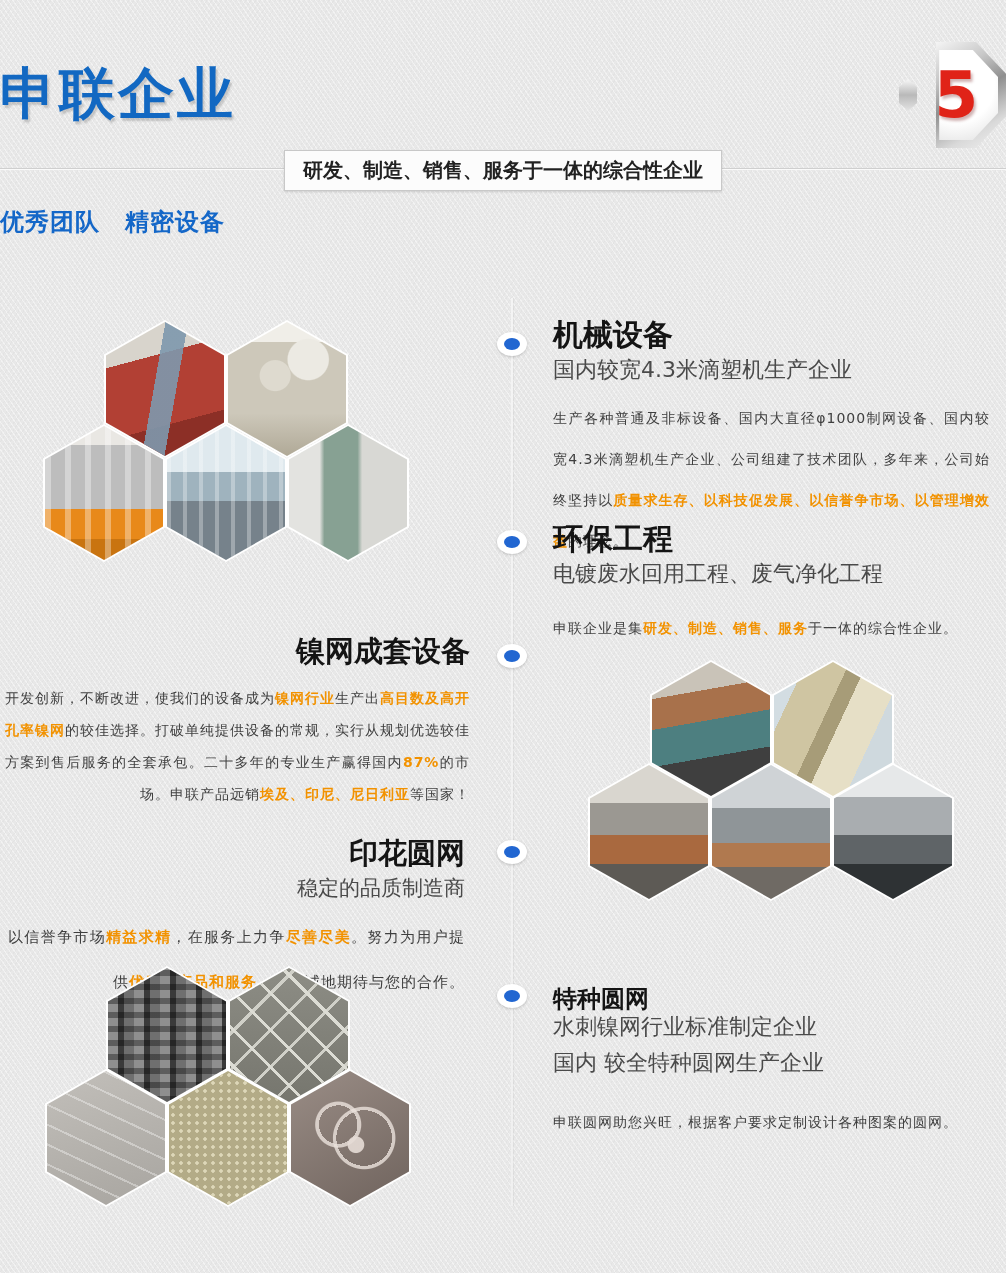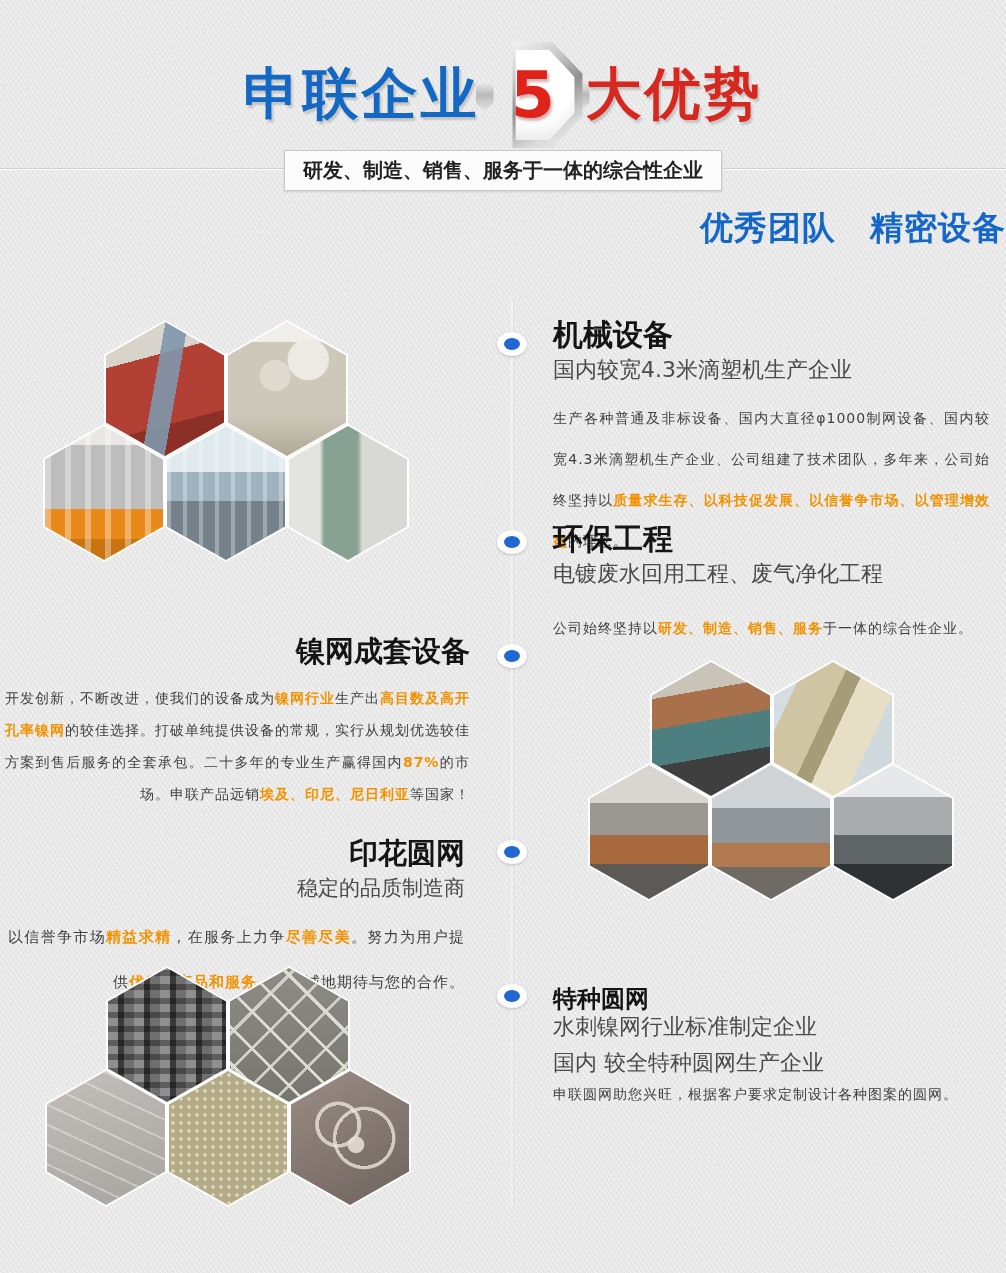--- a/index.html
+++ b/index.html
@@ -5,21 +5,21 @@
   html,body{margin:0;padding:0;background:#e9e9e9;}
   .page{position:relative;width:1006px;height:1273px;overflow:hidden;
     font-family:"DejaVu Sans","Liberation Sans",sans-serif;
     background-color:#e8e8e8;
     background-image:
       repeating-linear-gradient(55deg, rgba(255,255,255,.45) 0 1px, transparent 1px 4px),
       repeating-linear-gradient(-55deg, rgba(0,0,0,.025) 0 1px, transparent 1px 4px);
   }
   
   .title-row{position:absolute;top:40px;left:0;width:100%;height:110px;
-    display:flex;align-items:center;justify-content:center;gap:3px;}
+    display:flex;align-items:center;justify-content:space-between;gap:10px;}
   .t-blue{color:#1268c2;font-size:56px;font-weight:800;letter-spacing:3px;
     text-shadow:2px 3px 2px rgba(0,0,0,.16);}
   .t-red{color:#d7281f;font-size:56px;font-weight:800;letter-spacing:3px;
     text-shadow:2px 3px 2px rgba(0,0,0,.16);}
   .badge{position:relative;width:100px;height:106px;flex:0 0 auto;}
   .flange{position:absolute;top:37px;width:18px;height:32px;
     background:linear-gradient(180deg,#f8f8f8,#b9b9b9 50%,#e4e4e4);
     clip-path:polygon(50% 0,100% 25%,100% 75%,50% 100%,0 75%,0 25%);}
   .flange.fl{left:-7px;} .flange.fr{right:-7px;}
   .oct-outer{position:absolute;inset:0;
@@ -29,22 +29,22 @@
     clip-path:polygon(30% 0,70% 0,100% 30%,100% 70%,70% 100%,30% 100%);
     background:radial-gradient(circle at 50% 38%,#ffffff 55%,#dedede 100%);
     display:flex;align-items:center;justify-content:center;}
   .oct-inner .num{color:#e02318;font-size:64px;font-weight:800;line-height:1;
     text-shadow:2px 3px 3px rgba(100,0,0,.3);}
   .banner-line{position:absolute;top:168px;left:0;width:100%;height:0;
     border-top:1px solid #cfcfcf;border-bottom:1px solid #fafafa;}
   .banner-box{position:absolute;top:150px;left:50%;transform:translateX(-50%);
     background:#fcfcfc;border:1px solid #c8c8c8;box-shadow:0 1px 2px rgba(0,0,0,.12);
     padding:6px 18px;font-size:20px;font-weight:700;color:#222;white-space:nowrap;}
-  .sub-cn{position:absolute;top:206px;left:0;width:100%;text-align:right;
-    color:#1467c8;font-size:33px;font-weight:800;letter-spacing:1px;}
+  .sub-cn{position:absolute;top:206px;left:0;width:100%;text-align:left;
+    color:#1467c8;font-size:24px;font-weight:800;letter-spacing:1px;}
   .sub-en{position:absolute;top:240px;left:0;width:100%;text-align:center;
     color:#d2d2d2;font-size:37px;letter-spacing:3px;font-weight:400;}
   
   .tline{position:absolute;left:511px;top:298px;width:2px;height:908px;
     background:linear-gradient(180deg,#f4f4f4,#f0f0f0);box-shadow:1px 0 0 rgba(0,0,0,.04);}
   .bullet{position:absolute;width:30px;height:24px;border-radius:50%;
     background:#fff;box-shadow:0 1px 3px rgba(0,0,0,.18);}
   .bullet::after{content:"";position:absolute;left:7px;top:6px;width:16px;height:12px;
     border-radius:50%;background:#2166d1;}
   
@@ -120,21 +120,20 @@
     <span class="t-blue">申联企业</span>
     <span class="badge">
       <span class="flange fl"></span>
       <span class="flange fr"></span>
       <span class="oct-outer">
         <span class="oct-inner">
           <b class="num">5</b>
         </span>
       </span>
     </span>
-    <span class="t-red">大优势</span>
   </div>
 
   <div class="banner-line"></div>
   <div class="banner-box">研发、制造、销售、服务于一体的综合性企业</div>
   <div class="sub-cn">优秀团队　精密设备</div>
 
   <div class="tline"></div>
   <div class="bullet" style="left:497px;top:332px"></div>
   <div class="bullet" style="left:497px;top:530px"></div>
   <div class="bullet" style="left:497px;top:644px"></div>
@@ -161,21 +160,21 @@
 
   <section class="sec" style="left:553px;top:318px;width:437px">
     <h2>机械设备</h2>
     <div class="sub">国内较宽4.3米滴塑机生产企业</div>
     <p class="body lh41"><span>生产各种普通及非标设备、国内大直径φ1000制网设备、国内较宽4.3米滴塑机生产企业、公司组建了技术团队，多年来，公司始终坚持以</span><span class="hl">质量求生存、以科技促发展、以信誉争市场、以管理增效益</span><span>的理念。</span></p>
   </section>
 
   <section class="sec" style="left:553px;top:522px;width:437px">
     <h2>环保工程</h2>
     <div class="sub">电镀废水回用工程、废气净化工程</div>
-    <p class="body lh41" style="margin-top:20px"><span>公司始终坚持以</span><span class="hl">研发、制造、销售、服务</span><span>于一体的综合性企业。</span></p>
+    <p class="body lh41" style="margin-top:20px"><span>申联企业是集</span><span class="hl">研发、制造、销售、服务</span><span>于一体的综合性企业。</span></p>
   </section>
 
   <section class="sec left-col" style="left:5px;top:636px;width:465px">
     <h2 style="font-size:29px">镍网成套设备</h2>
     <p class="body lh32"><span>开发创新，不断改进，使我们的设备成为</span><span class="hl">镍网行业</span><span>生产出</span><span class="hl">高目数及高开孔率镍网</span><span>的较佳选择。打破单纯提供设备的常规，实行从规划优选较佳方案到售后服务的全套承包。二十多年的专业生产赢得国内</span><span class="hl">87%</span><span>的市场。申联产品远销</span><span class="hl">埃及、印尼、尼日利亚</span><span>等国家！</span></p>
   </section>
 
   <section class="sec left-col" style="left:8px;top:838px;width:457px">
     <h2 style="font-size:29px">印花圆网</h2>
     <div class="sub" style="font-size:21px">稳定的品质制造商</div>
@@ -197,21 +196,21 @@
       </div>
     <div class="hex" style="left:244px;top:103px">
         <div class="ph c2e"></div>
       </div>
   </div>
 
   <section class="sec" style="left:553px;top:986px;width:437px">
     <h2 style="font-size:24px">特种圆网</h2>
     <div class="sub2">水刺镍网行业标准制定企业</div>
     <div class="sub2" style="margin-top:6px">国内 较全特种圆网生产企业</div>
-    <p class="body" style="margin-top:4px;line-height:24px"><span>申联圆网助您兴旺，根据客户要求定制设计各种图案的圆网。</span></p>
+    <p class="body" style="margin-top:32px;line-height:24px"><span>申联圆网助您兴旺，根据客户要求定制设计各种图案的圆网。</span></p>
   </section>
 
   <div class="collage" style="left:45px;top:966px;width:366px;height:242px">
     <div class="hex" style="left:61px;top:0">
         <div class="ph c3a"></div>
       </div>
     <div class="hex" style="left:183px;top:0">
         <div class="ph c3b"></div>
       </div>
     <div class="hex" style="left:0;top:103px">

